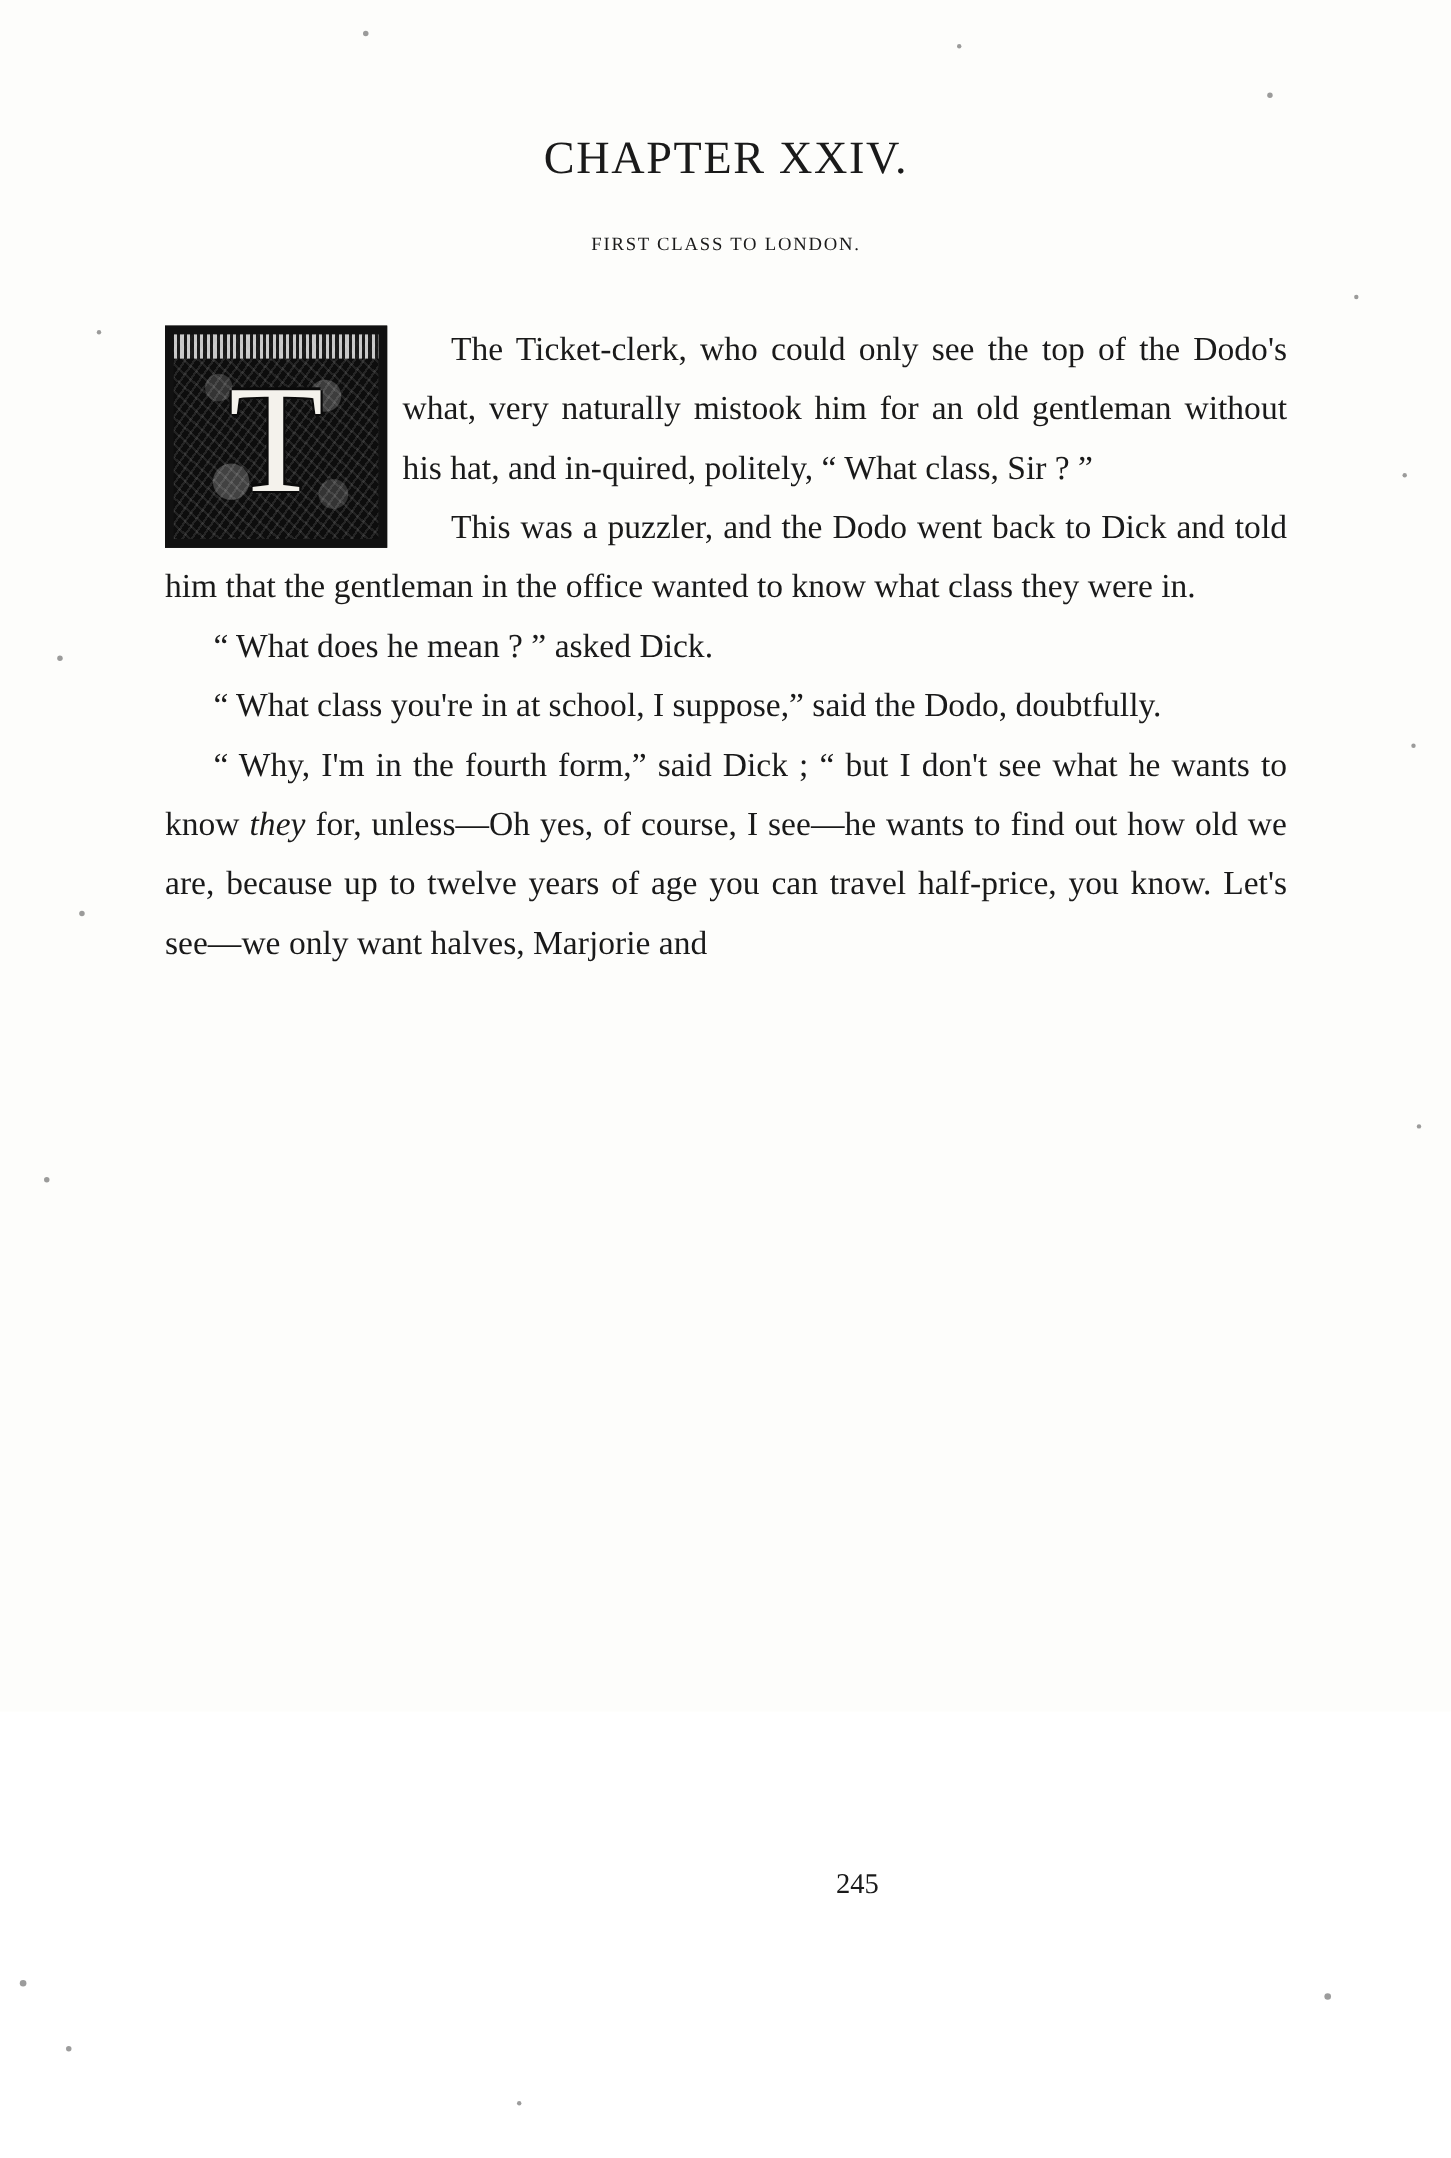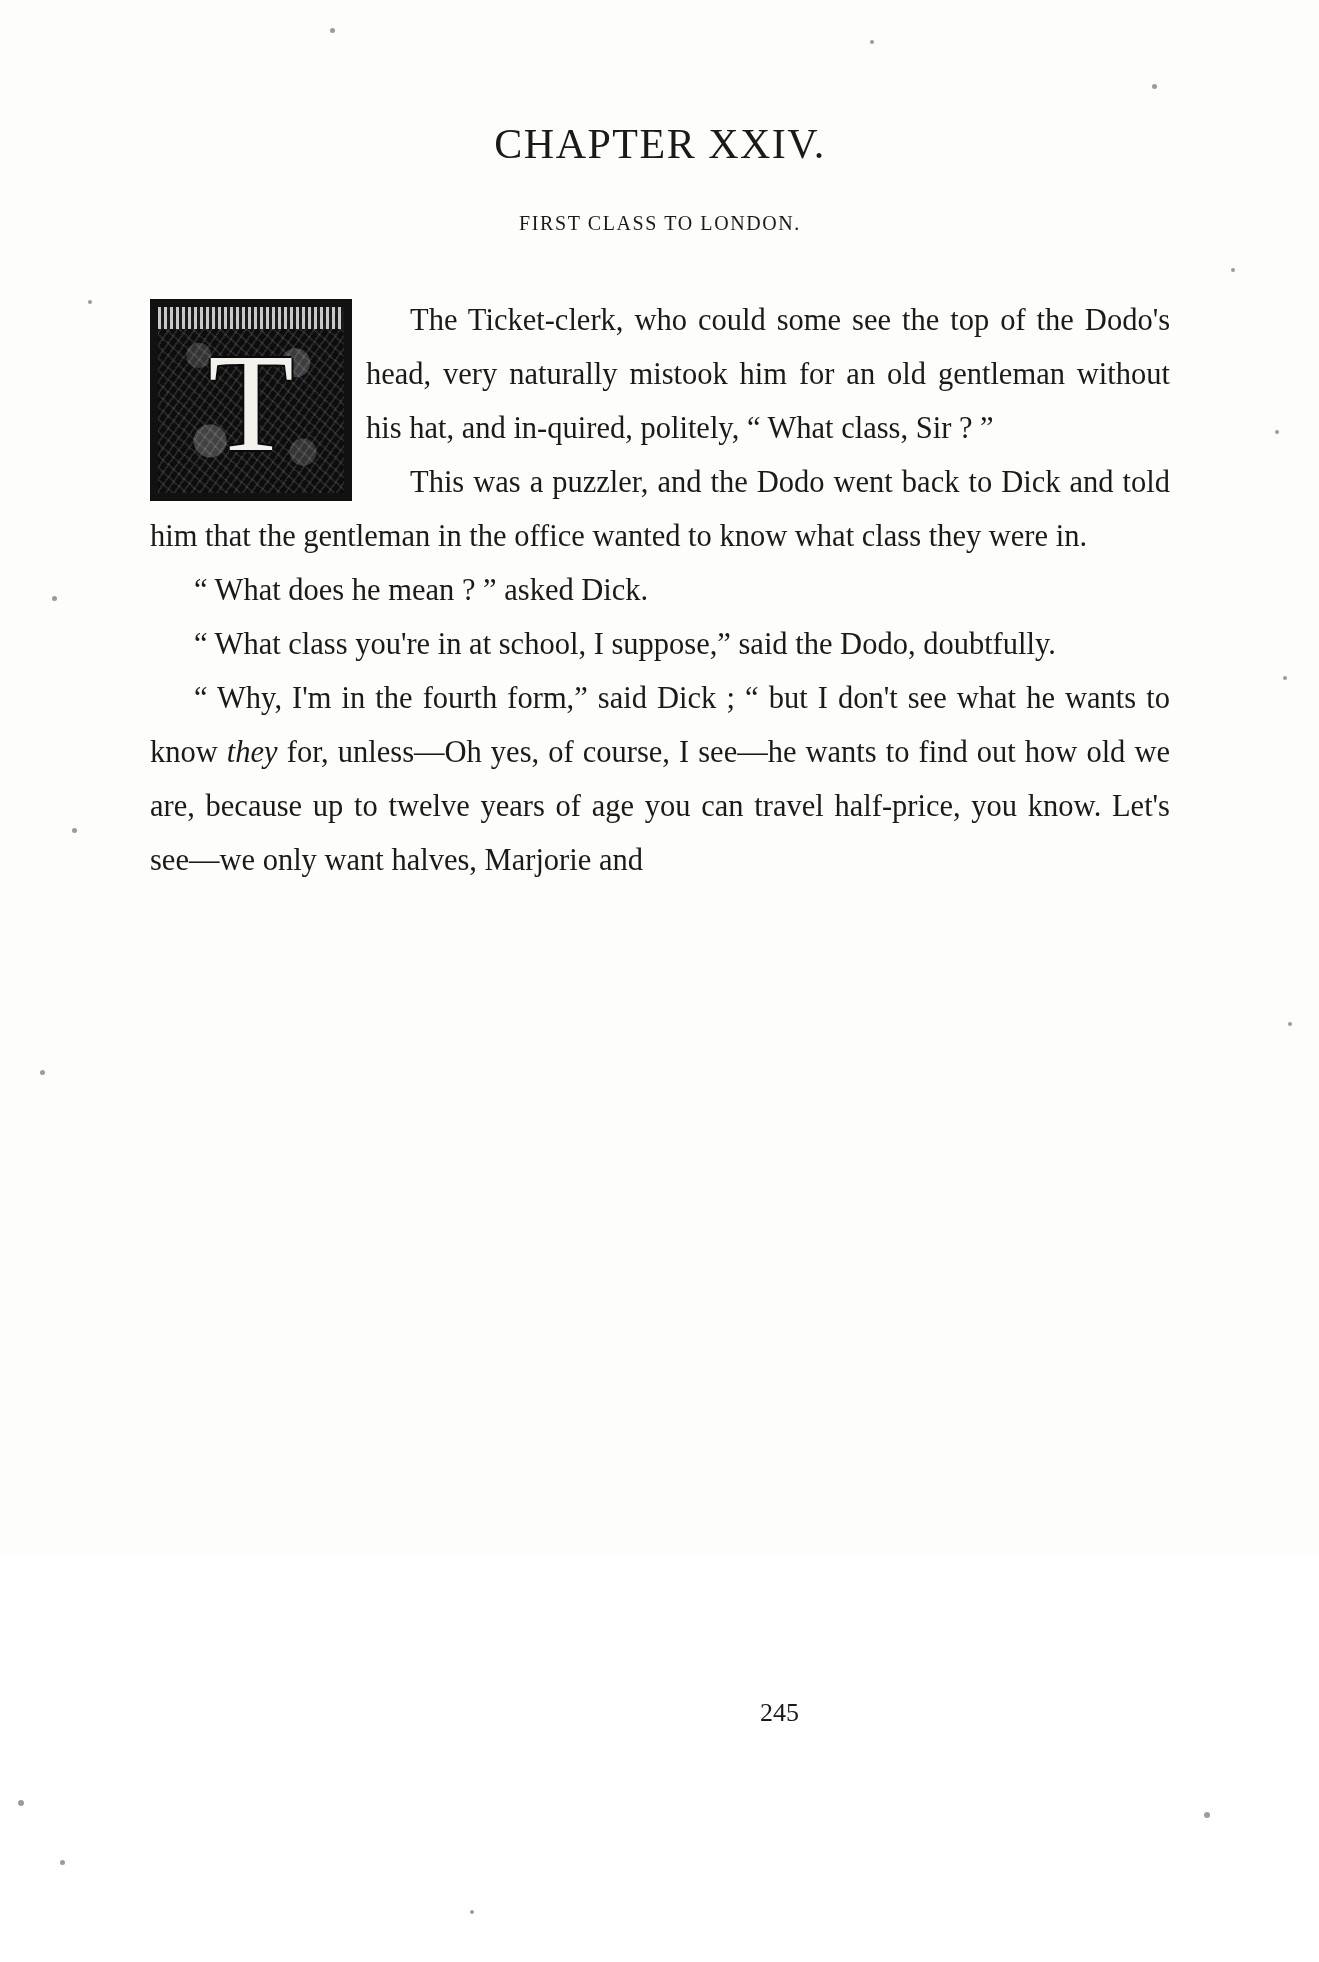--- a/index.html
+++ b/index.html
@@ -44,21 +44,21 @@
     text-align: center;
     font-size: 42px;
     letter-spacing: 1.5px;
     font-weight: 400;
     margin: 0 0 44px 0;
     font-family: "Liberation Serif", serif;
   }
 
   .chapter-subtitle {
     text-align: center;
-    font-size: 20px;
+    font-size: 17px;
     letter-spacing: 1.6px;
     margin: 0 0 58px 0;
     font-weight: 400;
     font-family: "Liberation Serif", serif;
   }
 
   .body-text {
     font-size: 30.5px;
     line-height: 54px;
     text-align: justify;
@@ -164,21 +164,21 @@
 
     <div class="body-text">
 
       <div class="dropcap">
         <div class="inner"></div>
         <div class="band"></div>
         <div class="letter">T</div>
       </div>
 
 
-      <p class="para">The Ticket-clerk, who could some see the top of the Dodo's head, very naturally mistook him for an old gentleman without his hat, and in-quired, politely, “ What class, Sir ? ”</p>
+      <p class="para">The Ticket-clerk, who could only see the top of the Dodo's what, very naturally mistook him for an old gentleman without his hat, and in-quired, politely, “ What class, Sir ? ”</p>
 
       <p class="para">This was a puzzler, and the Dodo went back to Dick and told him that the gentleman in the office wanted to know what class they were in.</p>
 
       <p class="para">“ What does he mean ? ” asked Dick.</p>
 
       <p class="para">“ What class you're in at school, I suppose,” said the Dodo, doubtfully.</p>
 
       <p class="para"><span>“ Why, I'm in the fourth form,” said Dick ; “ but I don't see what he wants to know </span><span class="italic">they</span><span> for, unless—Oh yes, of course, I see—he wants to find out how old we are, because up to twelve years of age you can travel half-price, you know. Let's see—we only want halves, Marjorie and</span></p>
 
     </div>

